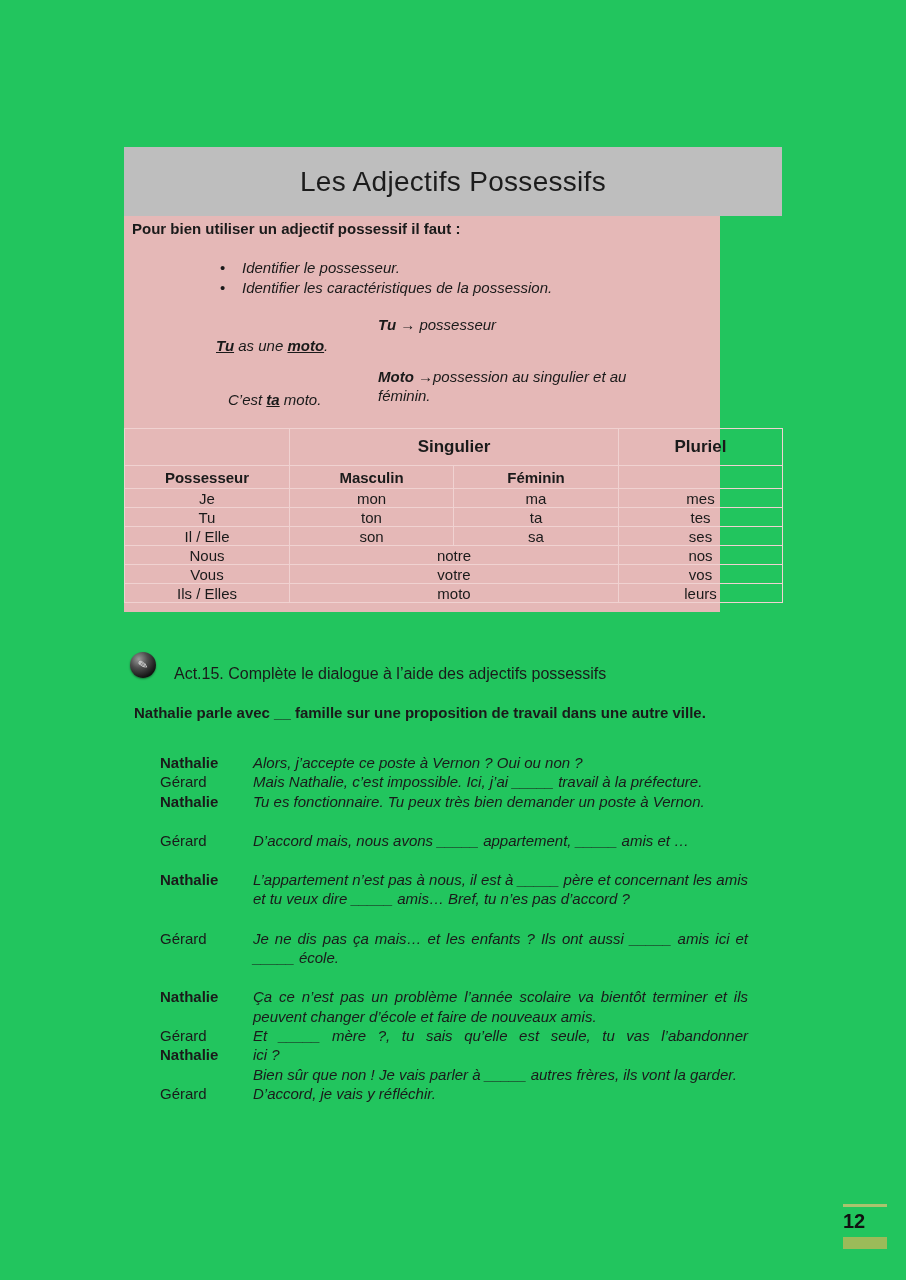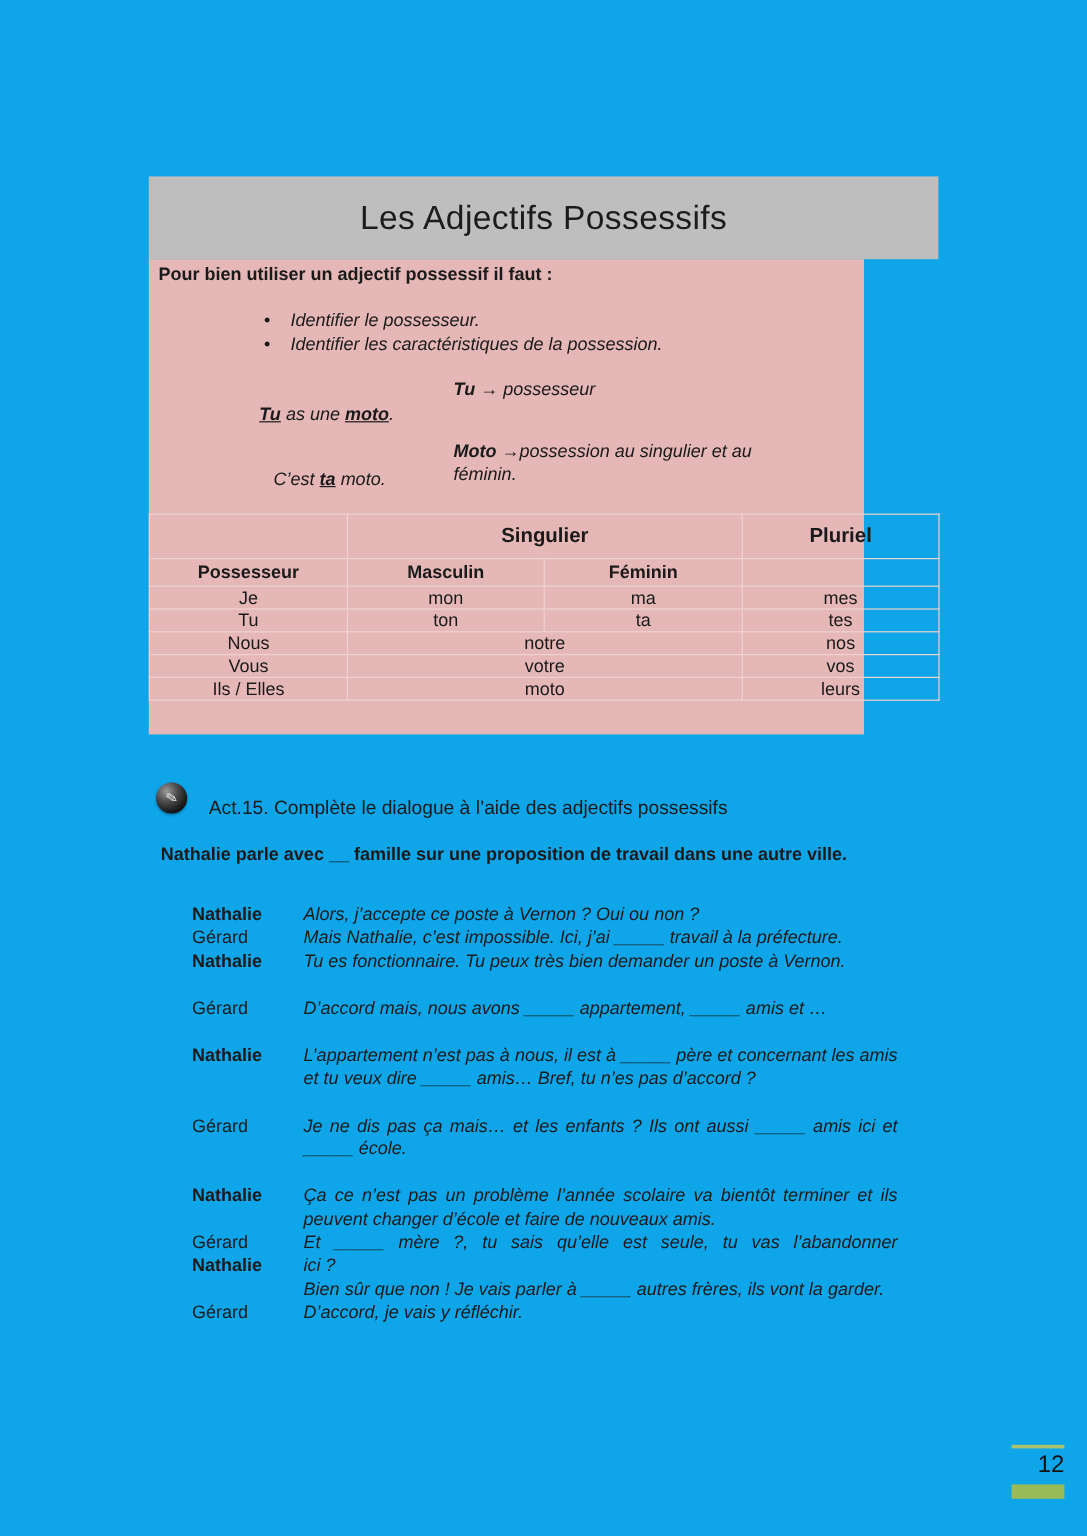--- a/index.html
+++ b/index.html
@@ -6,21 +6,21 @@
     --band-gray:#bebebe;
     --box-pink:#e5b8b7;
     --grid-line:#f0d2d1;
     --page-green:#9bbb59;
     --page-green-light:#aac46e;
     --ink:#1a1a1a;
   }
   *{margin:0;padding:0;box-sizing:border-box;}
   html,body{background:#ffffff;}
   body{font-family:"Liberation Sans", sans-serif;color:var(--ink);}
-  .page{position:relative;width:906px;height:1280px;background:#0ea5e9;overflow:hidden;}
+  .page{position:relative;width:906px;height:1280px;background:#22c55e;overflow:hidden;}
 
   
   .title-band{position:absolute;left:124px;top:147px;width:658px;height:69px;
     background:var(--band-gray);display:flex;align-items:center;justify-content:center;}
   .title-band h1{font-size:28px;font-weight:400;color:#1c1c1c;letter-spacing:.3px;}
 
   
   .pink-box{position:absolute;left:124px;top:216px;width:596px;height:396px;background:var(--box-pink);}
   .intro-heading{position:absolute;left:8px;top:4px;font-size:15px;font-weight:bold;}
   .bullets{position:absolute;left:94px;top:42px;list-style:none;}
@@ -56,21 +56,21 @@
   .drow{display:flex;align-items:flex-start;}
   .drow.gap{margin-top:20px;}
   .dlabel{width:93px;flex:0 0 93px;font-size:15px;line-height:19.3px;}
   .dlabel.b{font-weight:bold;}
   .dtext{flex:1;font-size:15px;line-height:19.3px;font-style:italic;text-align:justify;}
   .drow.stretch .dtext{text-align-last:justify;}
 
   
   .pn{position:absolute;left:843px;top:1204px;width:44px;}
   .pn-line{height:3px;background:var(--page-green-light);}
-  .pn-number{text-align:right;font-size:20px;padding:3px 0 4px;color:#111;}
+  .pn-number{text-align:left;font-size:20px;padding:3px 0 4px;color:#111;font-weight:bold;}
   .pn-bar{height:12px;background:var(--page-green);}
 </style>
 </head>
 <body>
 
 <div class="page">
 
   <div class="title-band">
     <h1>Les Adjectifs Possessifs</h1>
   </div>
@@ -116,20 +116,26 @@
             <td>ma</td>
             <td>mes</td>
           </tr>
           <tr>
             <td>Tu</td>
             <td>ton</td>
             <td>ta</td>
             <td>tes</td>
           </tr>
           <tr>
+            <td>Il / Elle</td>
+            <td>son</td>
+            <td>sa</td>
+            <td>ses</td>
+          </tr>
+          <tr>
             <td>Nous</td>
             <td colspan="2">notre</td>
             <td>nos</td>
           </tr>
           <tr>
             <td>Vous</td>
             <td colspan="2">votre</td>
             <td>vos</td>
           </tr>
           <tr>

